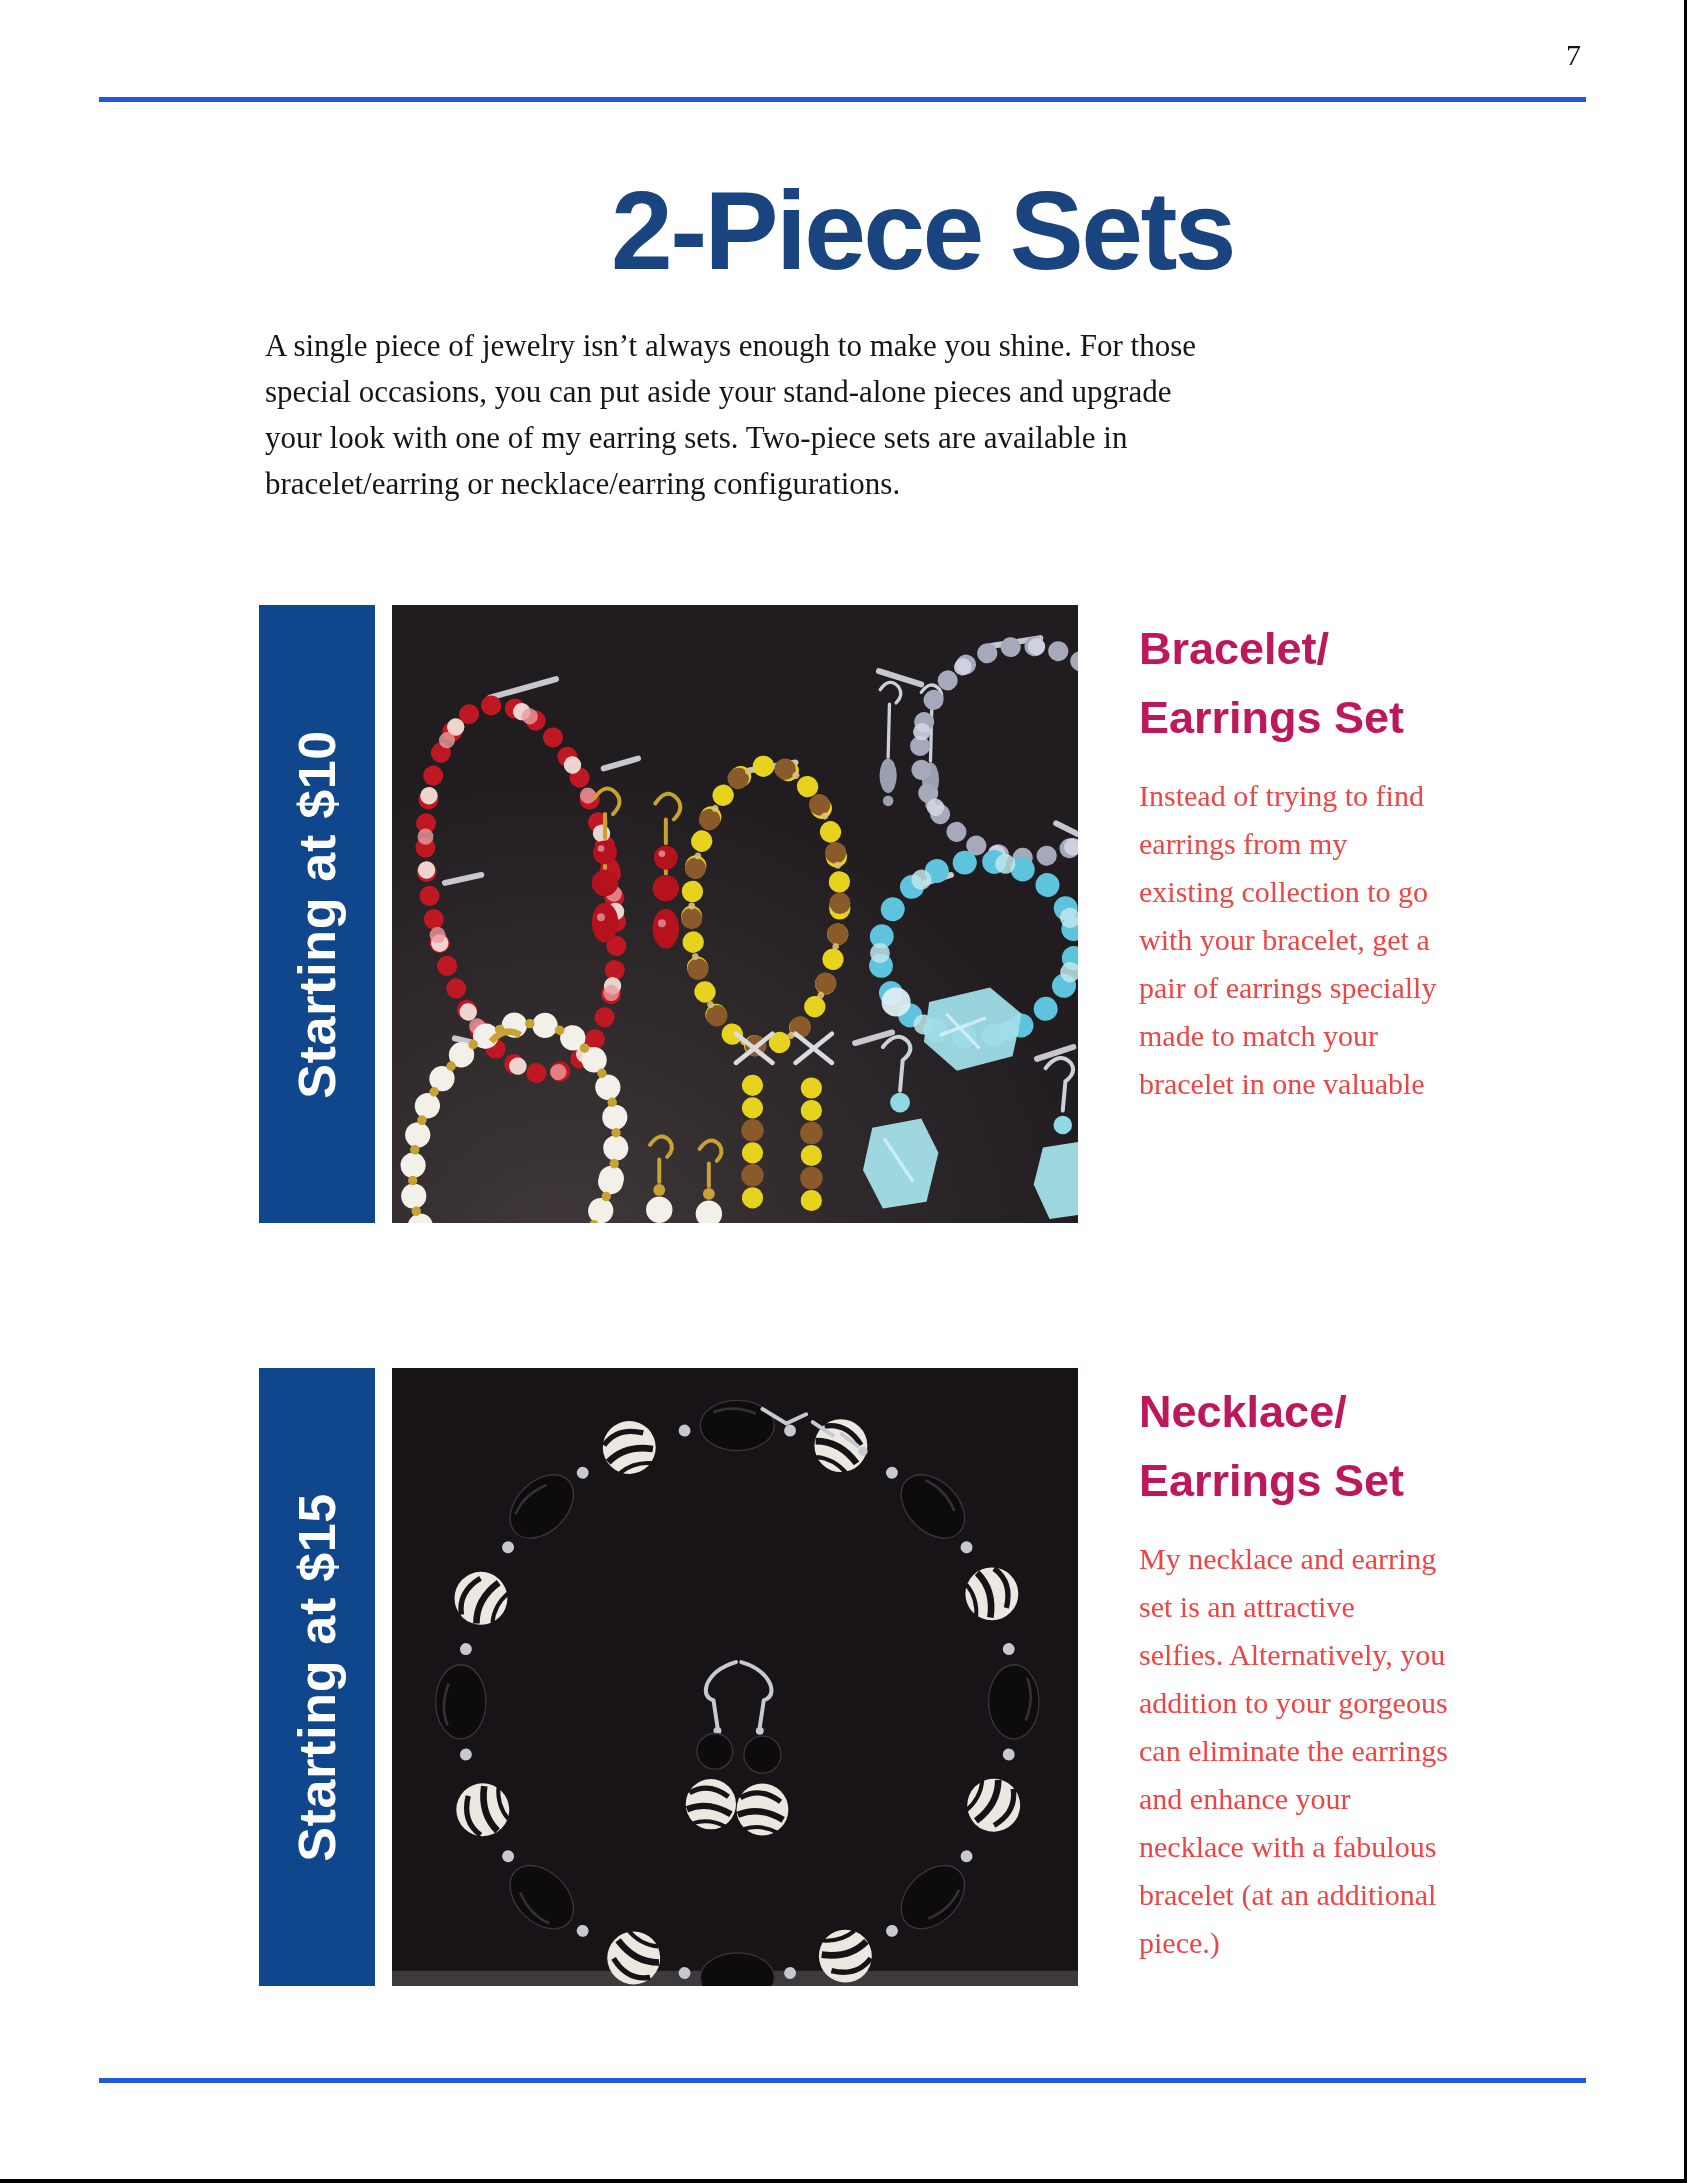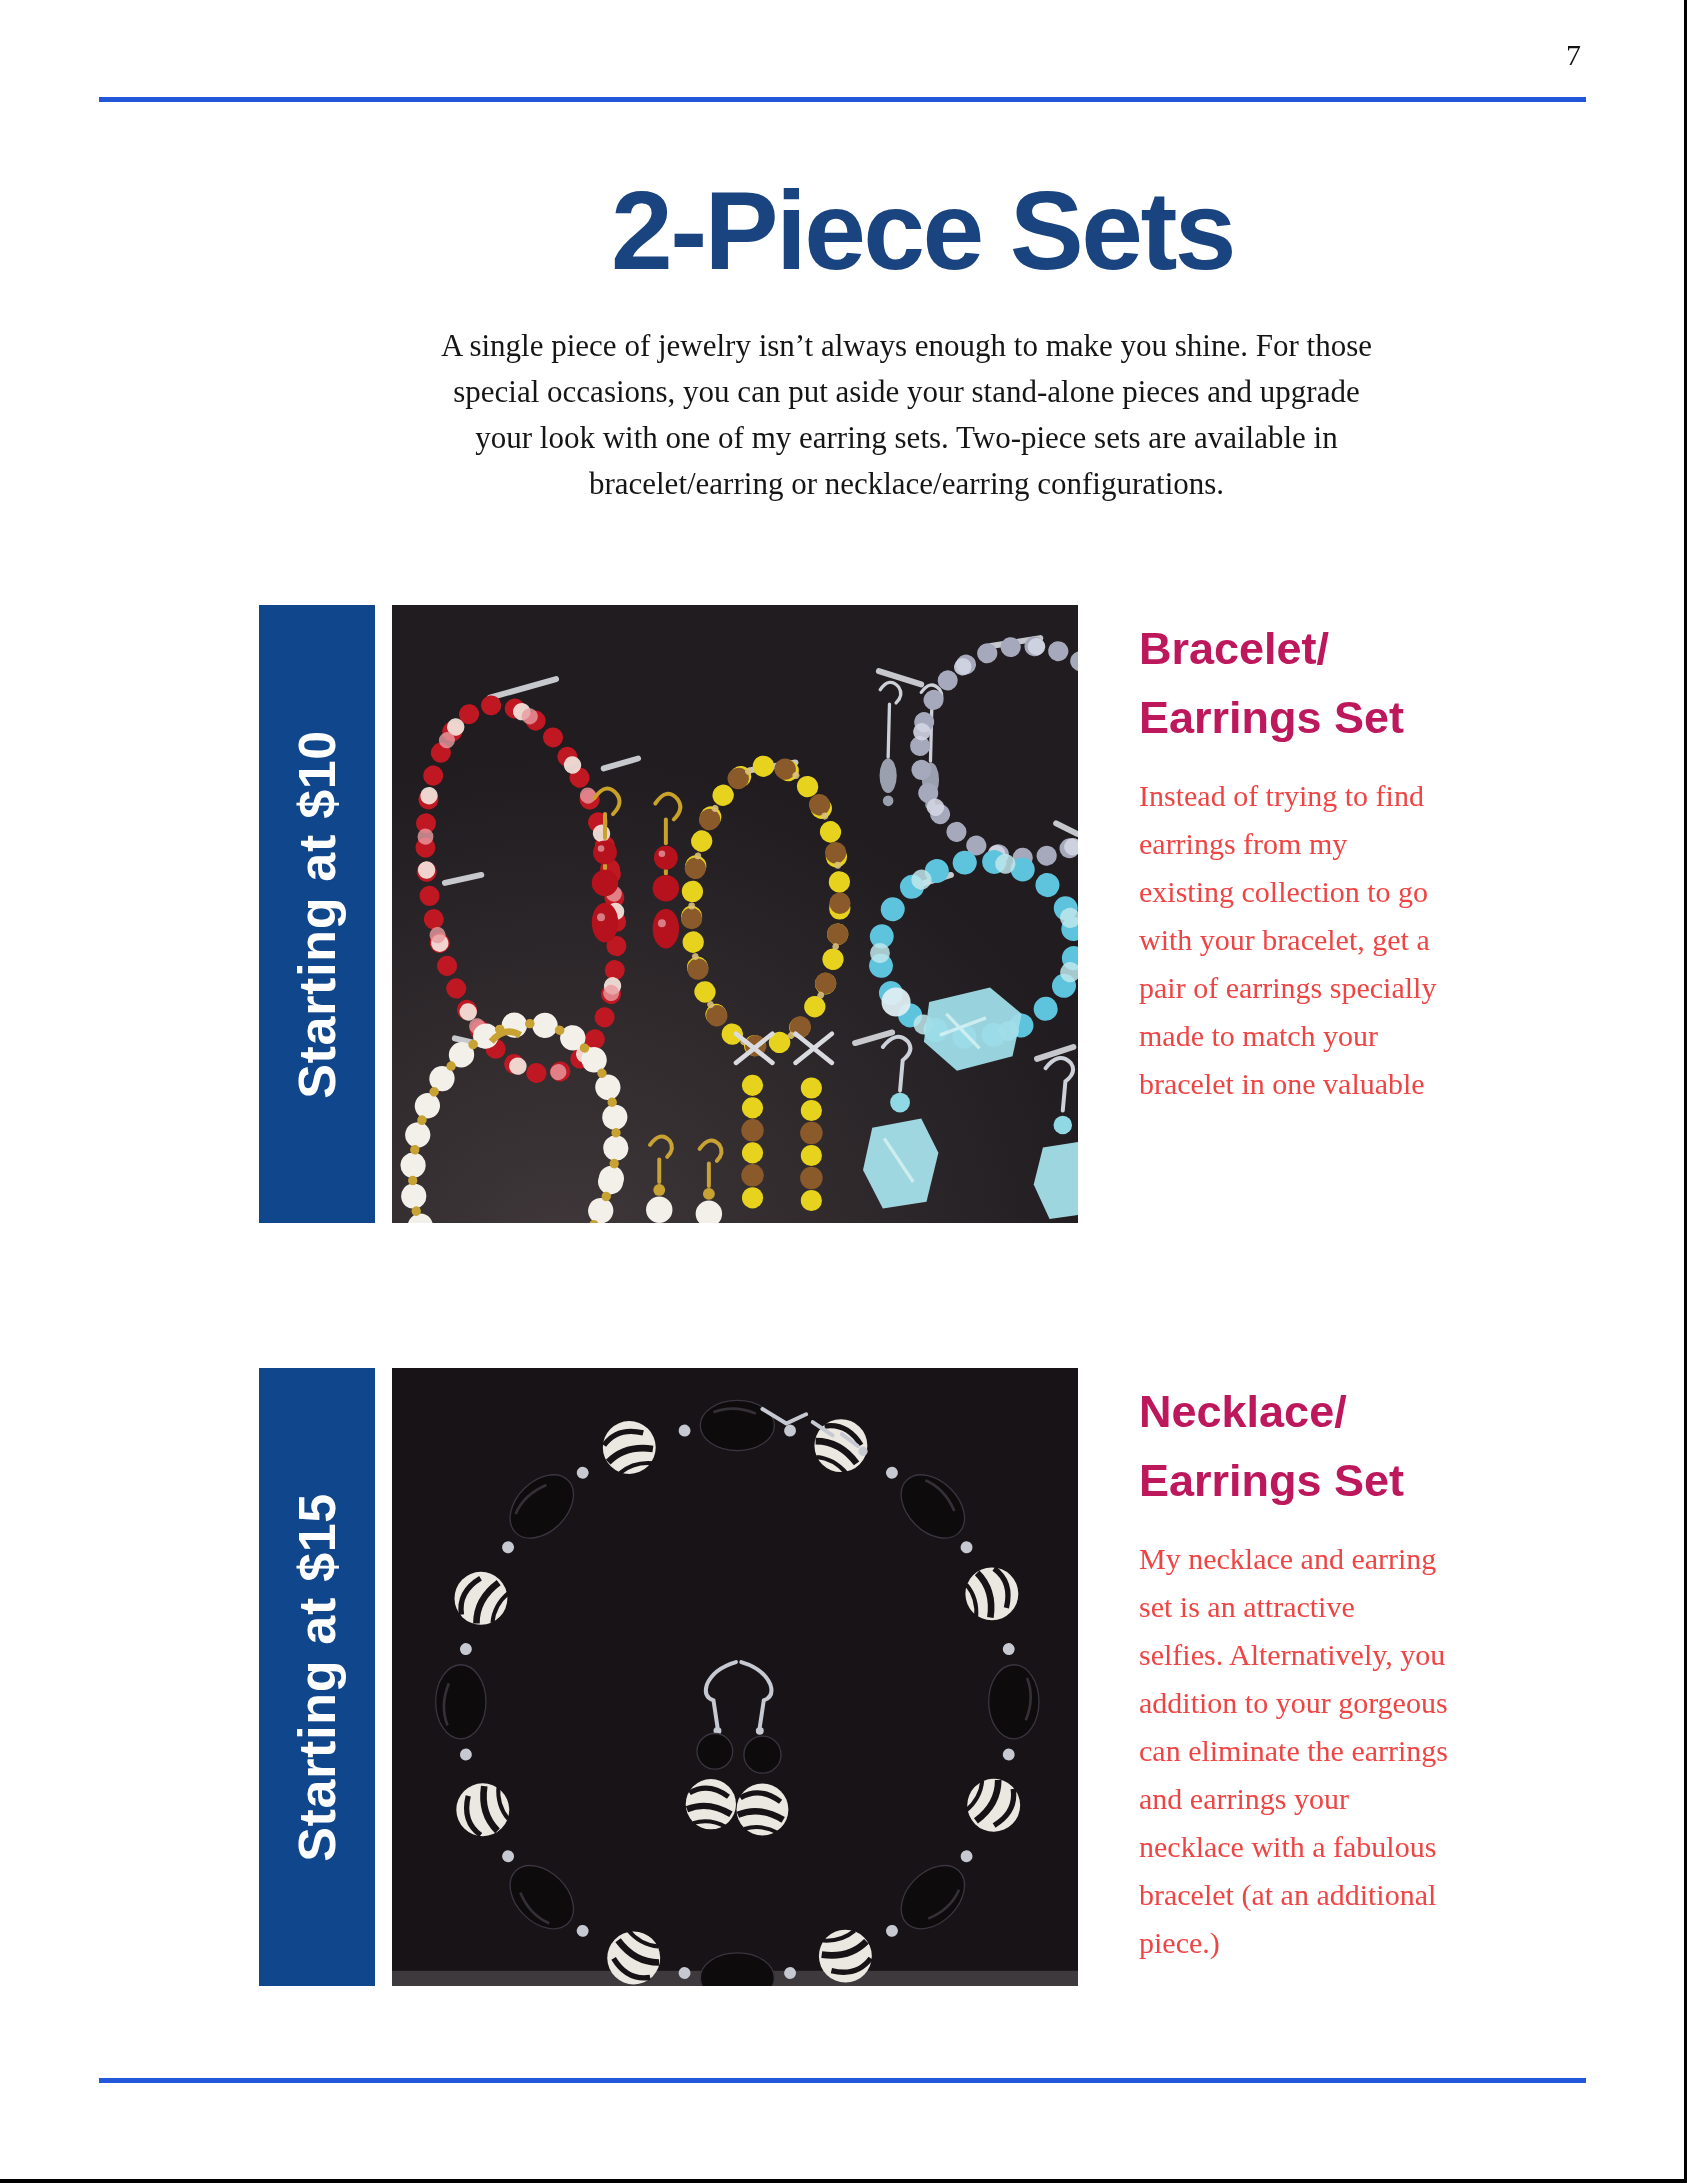--- a/index.html
+++ b/index.html
@@ -16,21 +16,20 @@
   .rule-bottom { top:2078px; height:5.3px; }
   .title {
     position:absolute; left:265px; top:151px; width:1283px; margin:16px;
     text-align:center; font-weight:700; font-size:111px; letter-spacing:-2.6px;
     color:#1A4480;
   }
   .intro {
     position:absolute; left:265px; top:323px; width:1283px;
     font-family:"Liberation Serif", serif; font-size:31px; line-height:46px;
     color:#151515;
-    text-align:center;
   }
   .intro div, .set-body div, .set-heading div { white-space:nowrap; }
   .set-section { position:absolute; left:0; width:1687px; height:618px; }
   .section-1 { top:605px; }
   .section-2 { top:1368px; }
   .price-banner {
     position:absolute; left:259px; top:0; width:116px; height:100%;
     background:#10468C; display:flex; align-items:center; justify-content:center;
   }
   .banner-text {
@@ -320,21 +319,21 @@
       <h2 class="set-heading">
           <div>Necklace/</div>
           <div>Earrings Set</div>
         </h2>
       <div class="set-body">
           <div>My necklace and earring</div>
           <div>set is an attractive</div>
           <div>selfies. Alternatively, you</div>
           <div>addition to your gorgeous</div>
           <div>can eliminate the earrings</div>
-          <div>and earrings your</div>
+          <div>and enhance your</div>
           <div>necklace with a fabulous</div>
           <div>bracelet (at an additional</div>
           <div>piece.)</div>
         </div>
     </div>
   </section>
 
   <div class="rule rule-bottom"></div>
   <div class="page-edge-right"></div>
   <div class="page-edge-bottom"></div>

